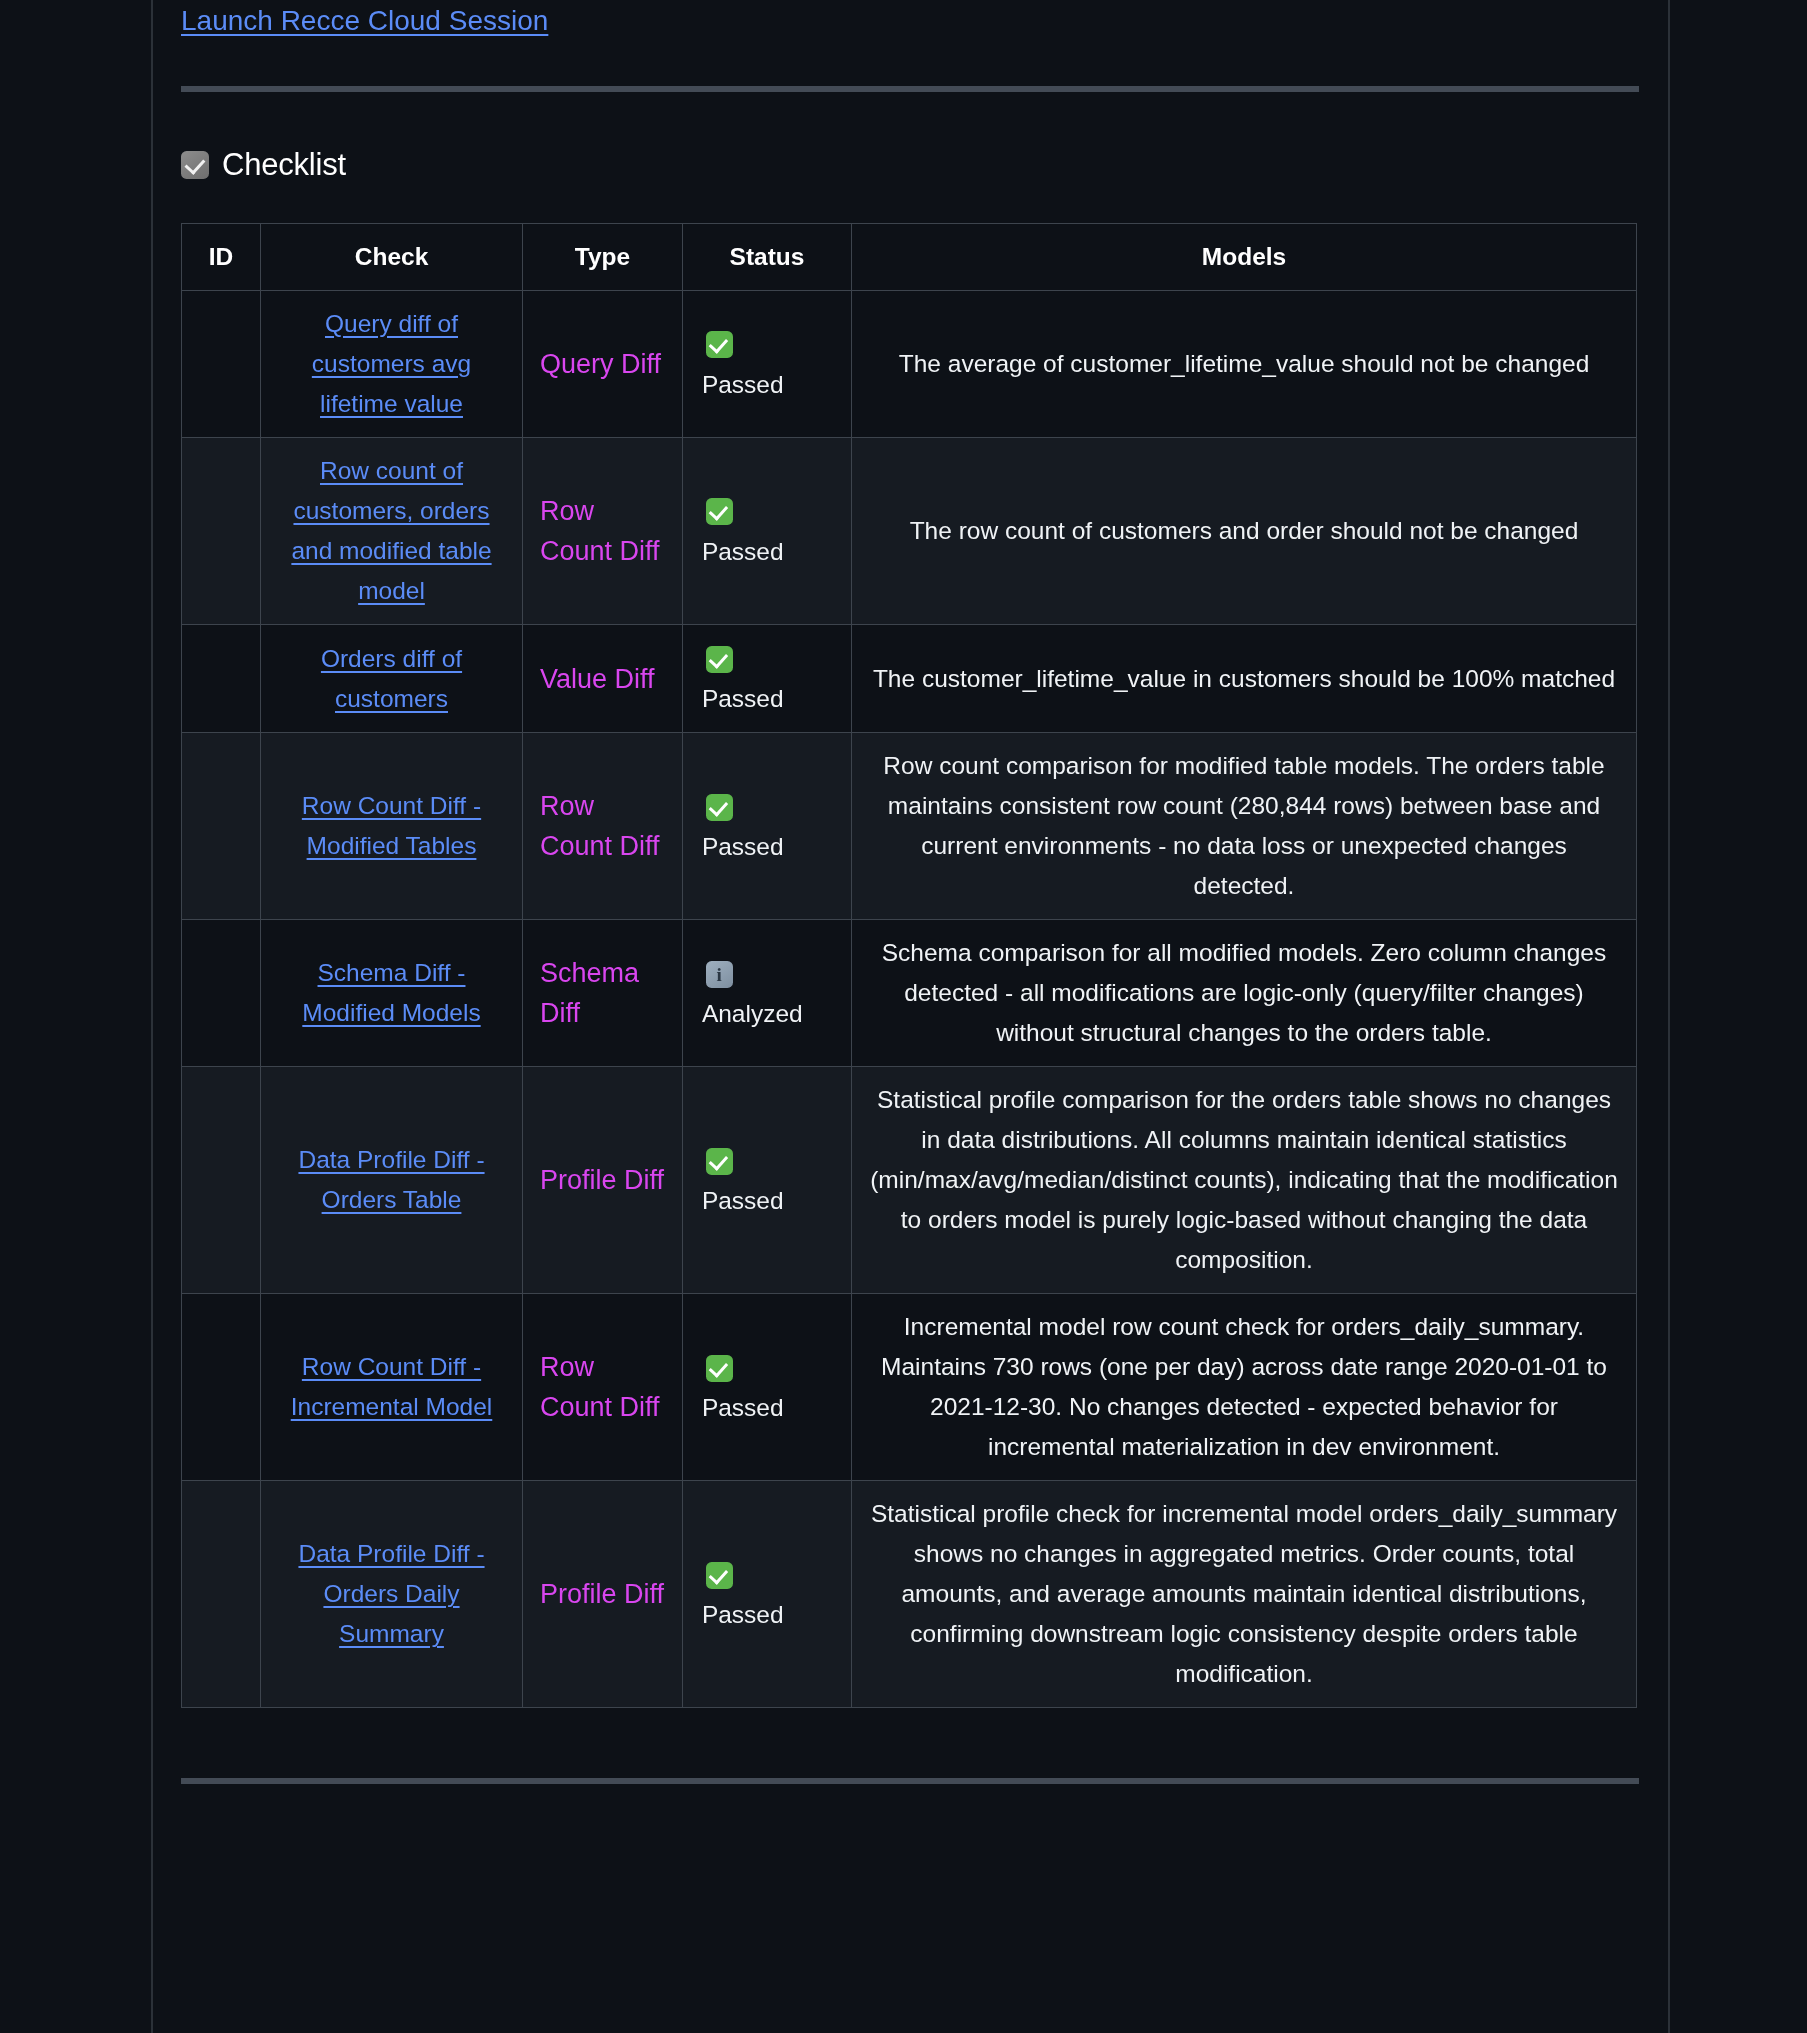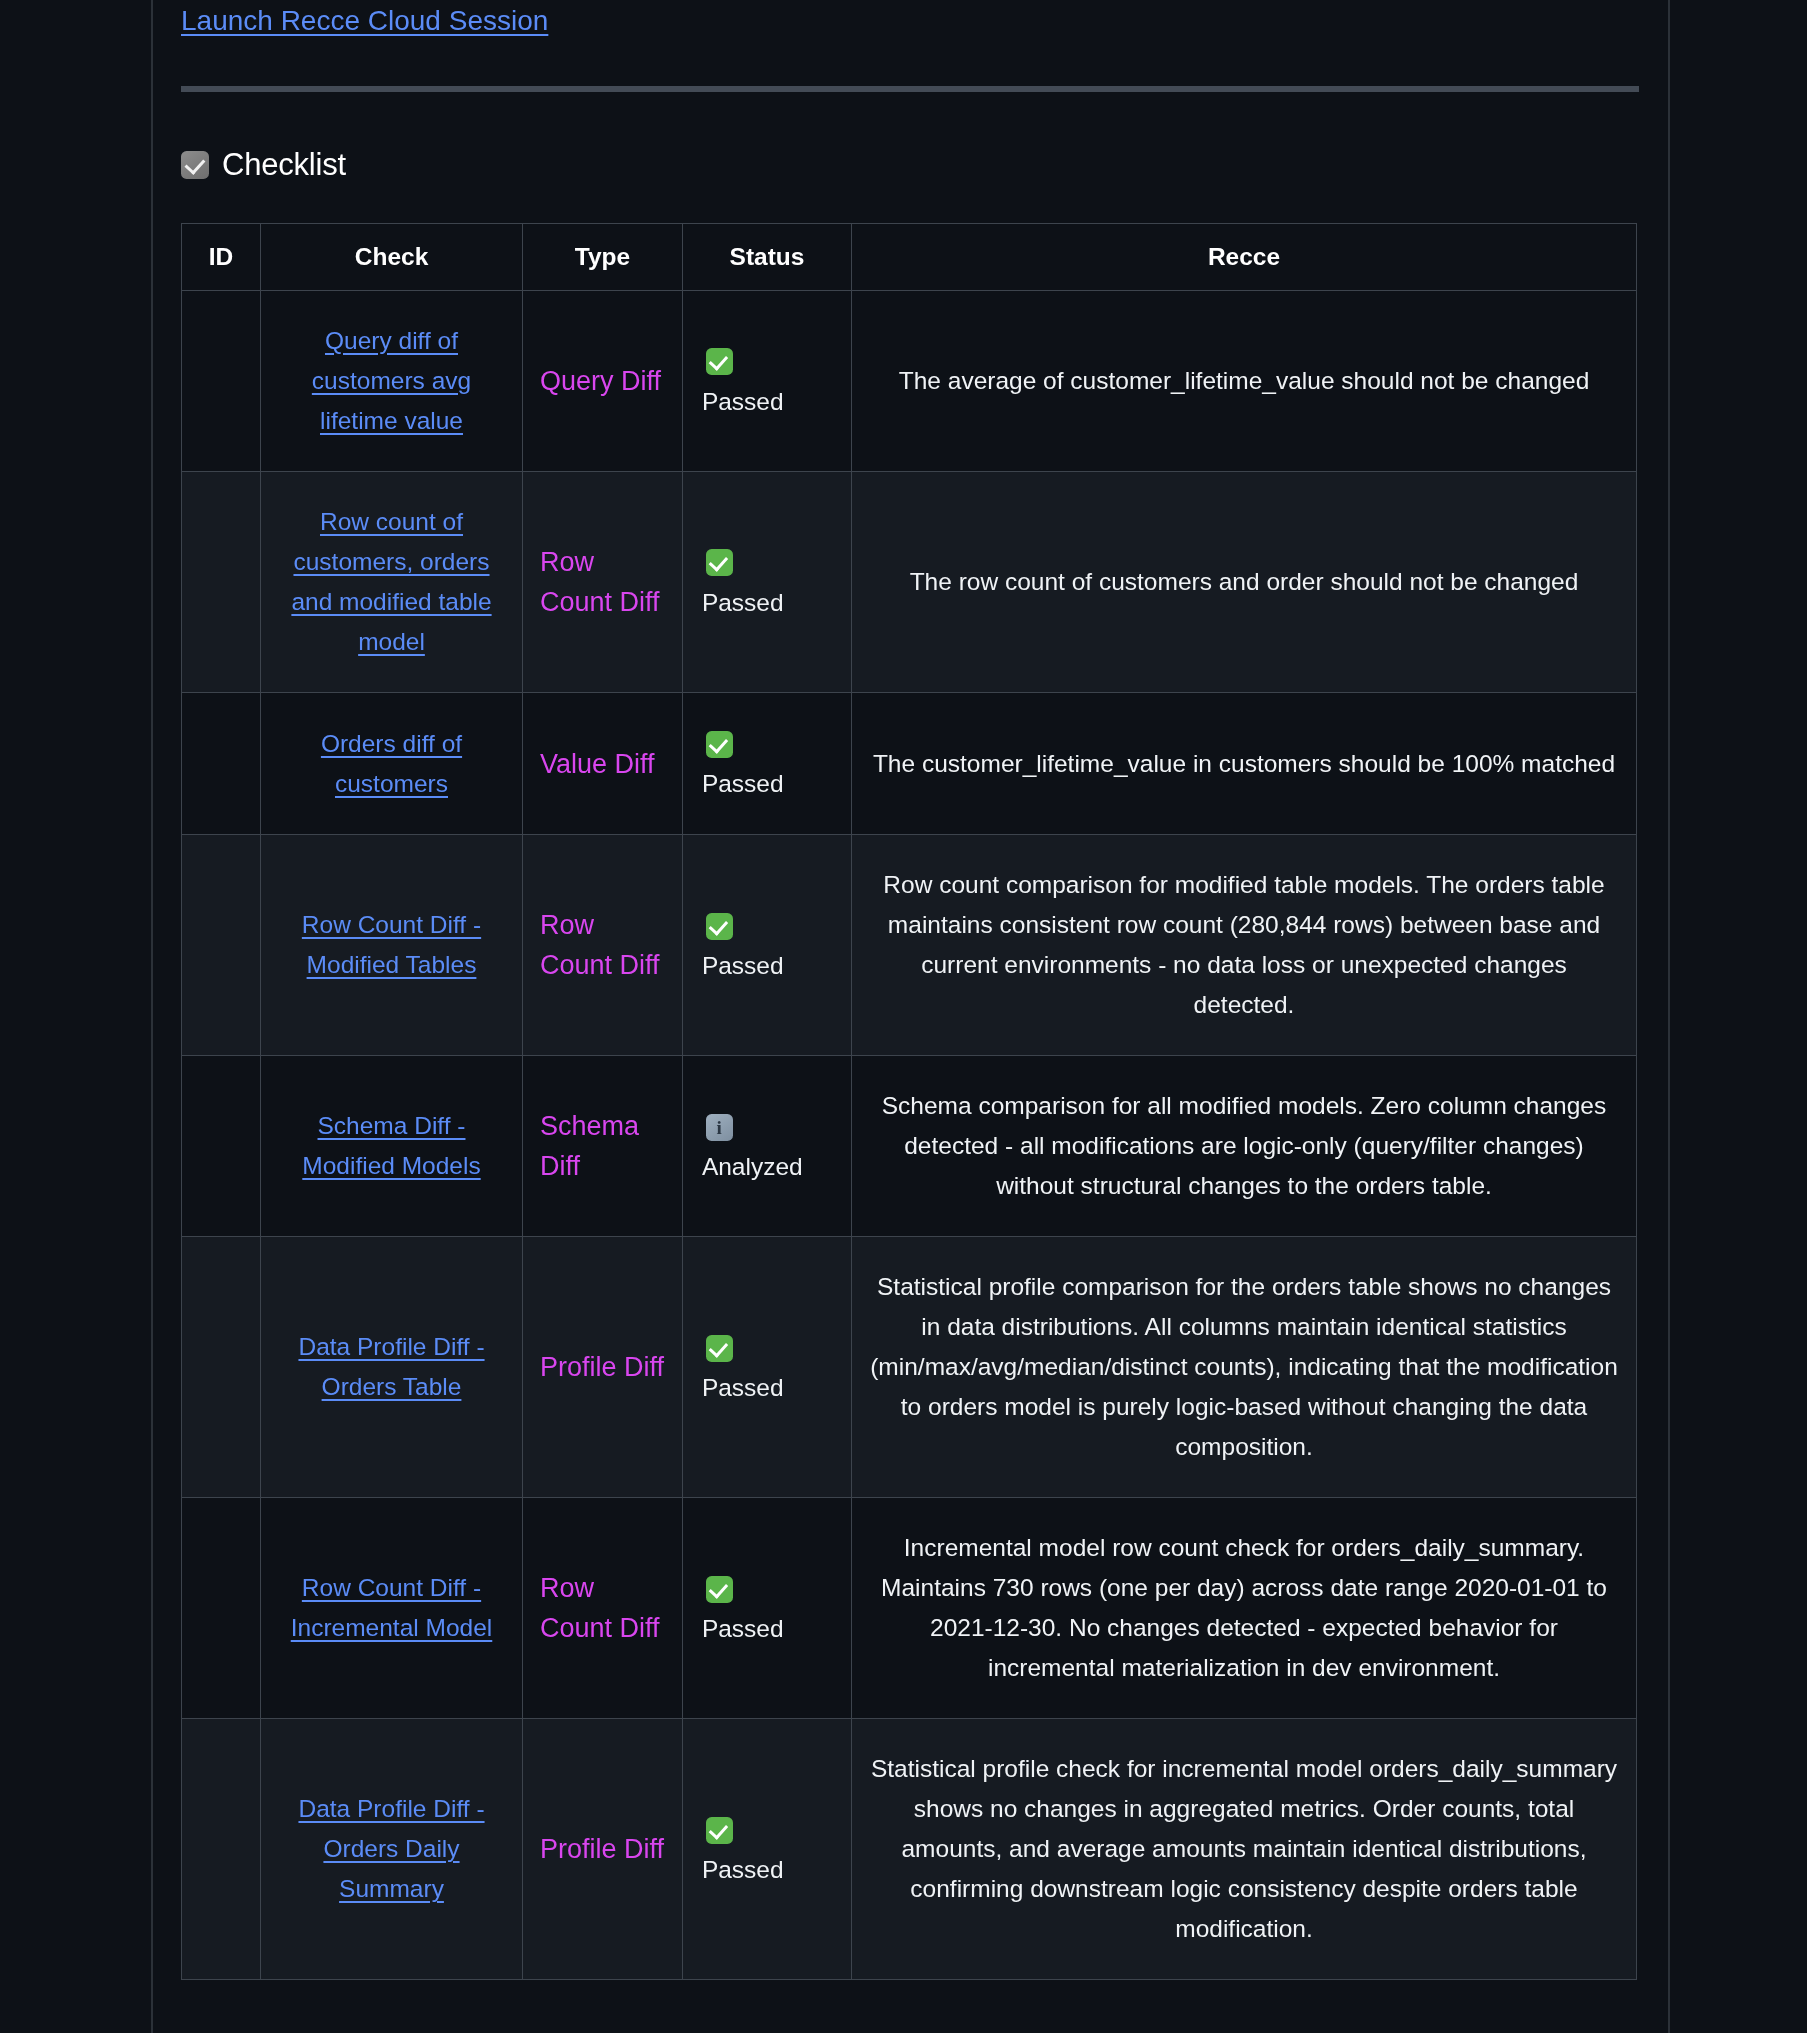--- a/index.html
+++ b/index.html
@@ -81,21 +81,21 @@
   table.checklist {
     margin-top: 40px;
     border-collapse: collapse;
     table-layout: fixed;
     width: 1456px;
     border: 1.9px solid #3d444d;
   }
   table.checklist th,
   table.checklist td {
     border: 1.9px solid #3d444d;
-    padding: 30px 17px;
+    padding: 13px 17px;
     vertical-align: middle;
   }
   table.checklist th {
     color: #ffffff;
     font-size: 24.5px;
     font-weight: bold;
     text-align: center;
     height: 62px;
     padding: 19px 17px;
     background: #0d1117;
@@ -201,21 +201,21 @@
           <col class="c-type">
           <col class="c-status">
           <col class="c-impact">
       </colgroup>
       <thead>
         <tr>
           <th>ID</th>
           <th>Check</th>
           <th>Type</th>
           <th>Status</th>
-          <th>Recce</th>
+          <th>Models</th>
         </tr>
       </thead>
       <tbody id="checklist-body">
           <tr>
             <td class="cell-id"></td>
             <td class="cell-check"><a href="#">Query diff of customers avg lifetime value</a></td>
             <td class="cell-type">Query Diff</td>
             <td class="cell-status">
               <span class="badge-line"><span class="icon-ok"></span></span>
               <span class="status-text">Passed</span>

